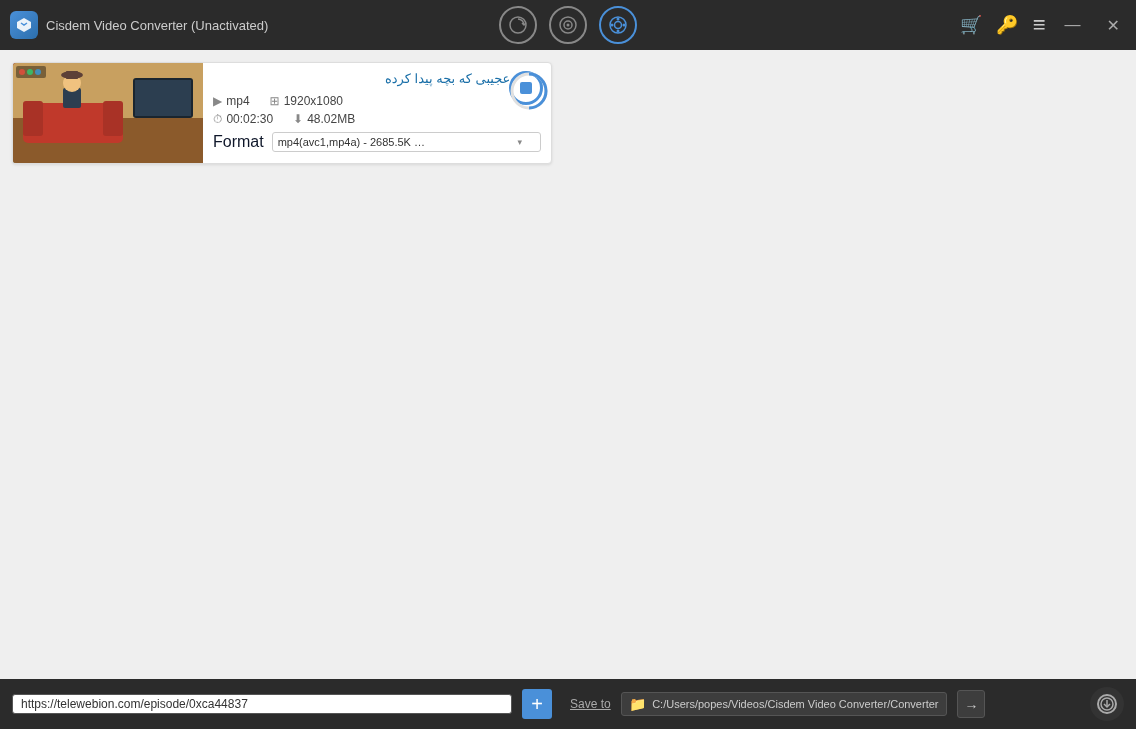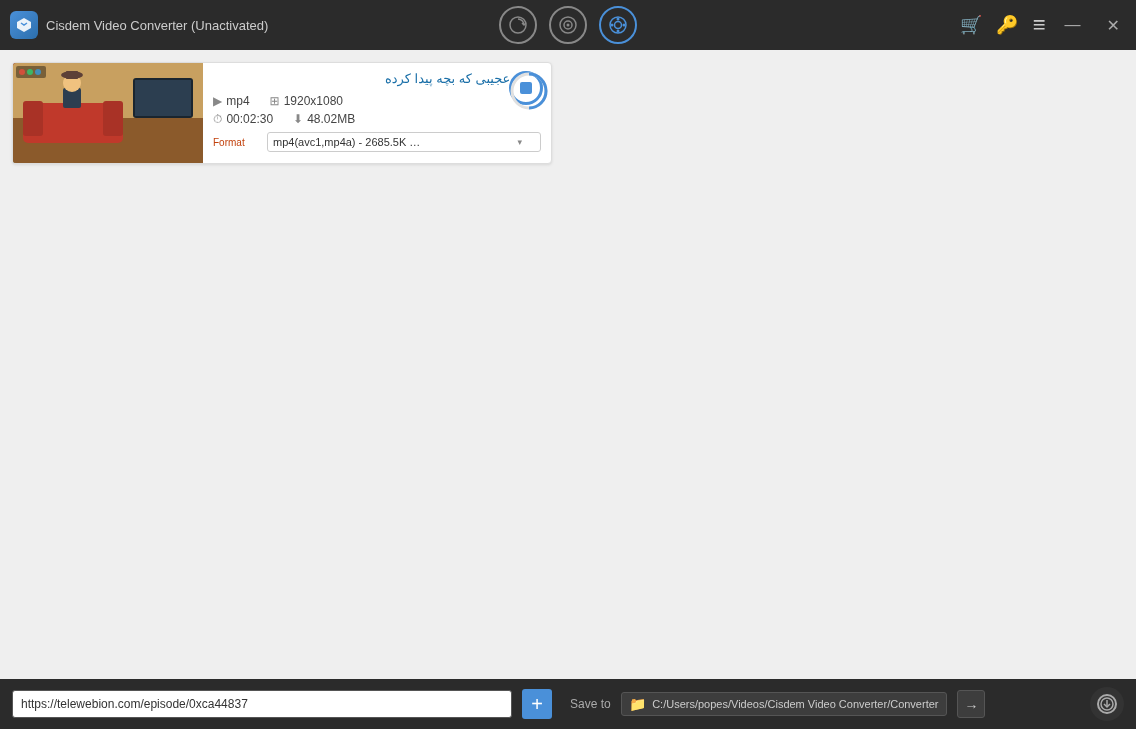--- a/index.html
+++ b/index.html
@@ -156,22 +156,22 @@
       font-size: 12px;
       color: #888;
     }
     .format-row {
       display: flex;
       align-items: center;
       gap: 8px;
       margin-top: 2px;
     }
     .format-label {
-      font-size: 10px;
-      color: #c2410c;
+      font-size: 16px;
+      color: #0f172a;
       min-width: 46px;
     }
     .format-dropdown {
       position: relative;
       flex: 1;
       display: flex;
       align-items: center;
     }
     .format-dropdown-btn {
       flex: 1;
@@ -228,21 +228,21 @@
       height: 50px;
       display: flex;
       align-items: center;
       padding: 0 12px;
       gap: 10px;
       flex-shrink: 0;
     }
     .url-input {
       flex: 1;
       max-width: 500px;
-      height: 28px;
+      height: 20px;
       background: white;
       border: 1px solid #555;
       border-radius: 3px;
       padding: 0 8px;
       font-size: 12px;
       color: #333;
     }
     .add-btn {
       width: 30px;
       height: 30px;
@@ -254,20 +254,21 @@
       cursor: pointer;
       display: flex;
       align-items: center;
       justify-content: center;
       font-weight: 300;
     }
     .save-to-label {
       color: #aaa;
       font-size: 12px;
       margin-left: 8px;
+      text-decoration: underline;
     }
     .save-path-btn {
       display: flex;
       align-items: center;
       gap: 5px;
       background: #3d3d3d;
       border: 1px solid #555;
       border-radius: 3px;
       padding: 3px 8px;
       cursor: pointer;

